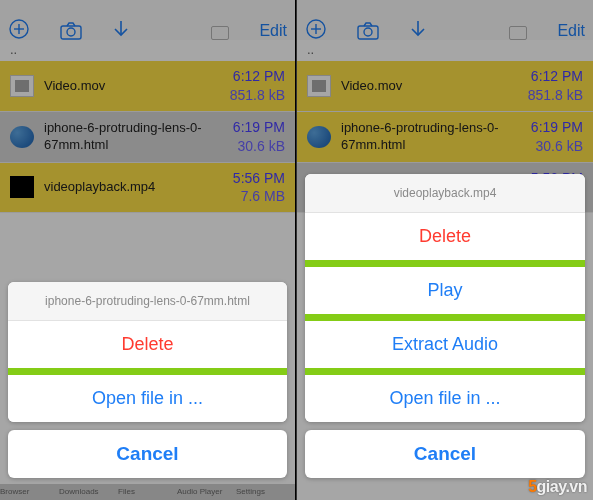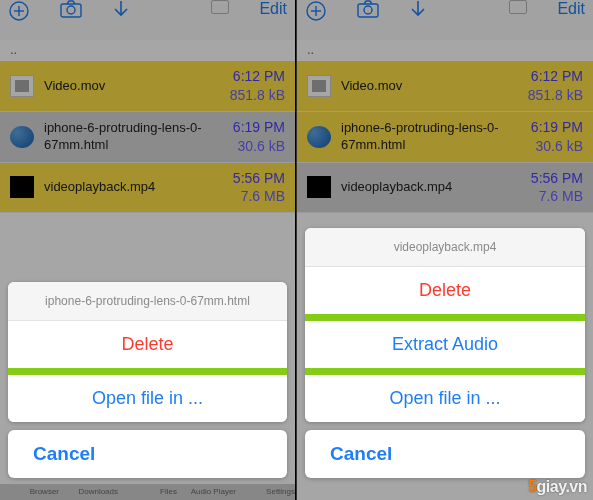--- a/index.html
+++ b/index.html
@@ -18,21 +18,21 @@
 
 .dimmer {
   position: absolute;
   inset: 0;
   background: rgba(0,0,0,0.35);
 }
 
 .toolbar {
   height: 40px;
   display: flex;
-  align-items: flex-start;
+  align-items: flex-end;
   padding: 0 8px;
   gap: 30px;
   background: #f9f9f9;
 }
 .toolbar .spacer { flex: 1; }
 .toolbar .icon-btn {
   color: #1f7ef6;
   display: flex;
   align-items: center;
   justify-content: center;
@@ -112,42 +112,42 @@
   text-align: center;
   font-size: 18px;
   color: #1f7ef6;
   padding: 13px 8px;
   border-bottom: 7px solid #84cc16;
   background: #fff;
 }
 .sheet-item:last-child { border-bottom: none; }
 .sheet-item.destructive { color: #ff3b30; }
 .sheet-cancel {
-  text-align: left;
+  text-align: center;
   font-size: 19px;
   font-weight: 600;
   color: #1f7ef6;
   padding: 13px 25px;
   background: #fff;
   border-radius: 6px;
   box-shadow: 0 1px 4px rgba(0,0,0,0.25);
 }
 
 .bottom-tabs {
   position: absolute;
   bottom: 0; left: 0; right: 0;
   height: 16px;
   display: flex;
   background: #cfcfcf;
   font-size: 8px;
   color: #6a6a6a;
 }
 .bottom-tabs span {
   flex: 1;
-  text-align: right;
+  text-align: left;
   line-height: 16px;
   overflow: hidden;
 }
 
 .watermark {
   position: absolute;
   right: 6px;
   bottom: 4px;
   font-size: 16px;
   font-weight: bold;
@@ -290,20 +290,21 @@
       </div>
     </div>
   </div>
 
   <div class="dimmer"></div>
 
   <div class="sheet" style="bottom:22px">
     <div class="sheet-group">
       <div class="sheet-title">videoplayback.mp4</div>
       <div class="sheet-item destructive">Delete</div>
+      <div class="sheet-item">Play</div>
       <div class="sheet-item">Extract Audio</div>
       <div class="sheet-item">Open file in ...</div>
     </div>
     <div class="sheet-cancel">Cancel</div>
   </div>
 </div>
 
 <div class="watermark"><span style="color:#ff7a00">5</span>giay.vn</div>
 
 </body></html>

